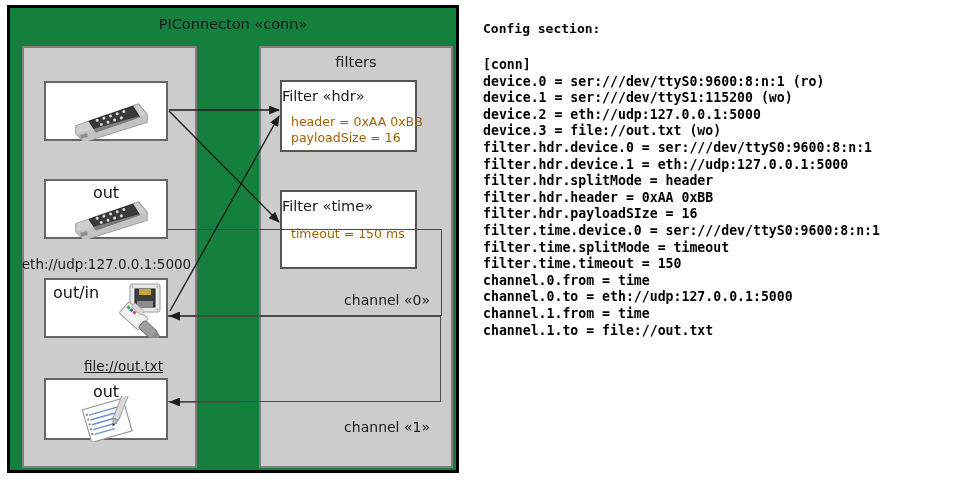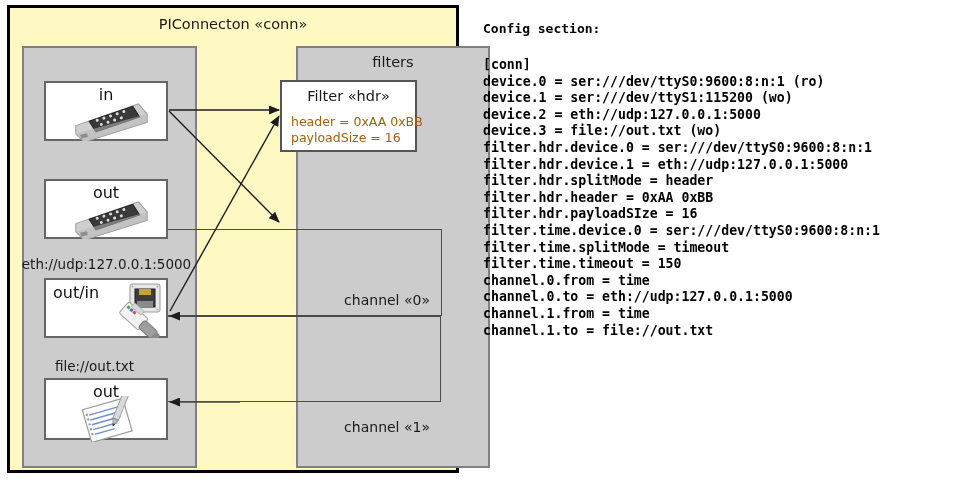--- a/index.html
+++ b/index.html
@@ -8,36 +8,36 @@
     background:#ffffff;
     font-family:"DejaVu Sans","Liberation Sans",sans-serif;
     overflow:hidden;
     position:relative;
   }
   #root{position:absolute;left:0;top:0;width:964px;height:484px;}
 
   
   .outer-box{
     position:absolute;left:7px;top:5px;width:452px;height:468px;
-    background:#fef9c3;
+    background:#15803d;
     border:3px solid #000000;
     box-sizing:border-box;
   }
   .outer-title{
     position:absolute;left:0;top:8px;width:100%;
     text-align:center;font-size:14.5px;color:#1a1a1a;
   }
 
   
   .panel{
     position:absolute;background:#cccccc;
     border:2px solid #808080;box-sizing:border-box;
   }
   .panel-devices{left:12px;top:38px;width:175px;height:422px;}
-  .panel-filters{left:249px;top:38px;width:194px;height:422px;margin-left:37px;}
+  .panel-filters{left:249px;top:38px;width:194px;height:422px;}
   .panel-title{
     position:absolute;left:0;top:6px;width:100%;
     text-align:center;font-size:14.5px;color:#1a1a1a;
   }
 
   
   .dev-label{
     position:absolute;text-align:center;font-size:13.5px;color:#1a1a1a;
     white-space:nowrap;
   }
@@ -51,21 +51,21 @@
   .dev-dir.center{left:0;width:100%;text-align:center;top:2px;}
   .dev-dir.left{left:7px;top:3px;}
 
   
   .filter-box{
     position:absolute;background:#ffffff;
     border:2px solid #555555;box-sizing:border-box;
   }
   .filter-title{
     position:absolute;left:0;top:6px;width:100%;
-    text-align:center;font-size:14.5px;color:#1a1a1a;
+    font-size:14.5px;color:#1a1a1a;
   }
   .filter-props{
     position:absolute;left:9px;font-size:12.5px;color:#a16207;
     line-height:16px;white-space:nowrap;
   }
 
   
   .chan-box{
     position:absolute;border:1.5px solid #4a4a4a;box-sizing:border-box;
     border-left:none;background:transparent;
@@ -108,21 +108,20 @@
     <div class="outer-title">PIConnecton «conn»</div>
 
     <div class="panel panel-devices"></div>
 
     <div class="panel panel-filters">
       <div class="panel-title">filters</div>
     </div>
   </div>
 
   <div class="dev-box" style="left:44px;top:81px;width:124px;height:60px;">
-    <div class="dev-dir center">in</div>
     <svg class="icon" style="left:22px;top:20px;" width="86" height="38" viewBox="0 0 86 38">
       <g transform="rotate(-14 43 19)">
         <path d="M8 14 L74 8 L80 20 L78 28 L12 32 L6 22 Z" fill="#cfcfcf" stroke="#9a9a9a" stroke-width="1"></path>
         <path d="M22 13 L68 9 L72 21 L26 25 Z" fill="#3a3a3a" stroke="#222" stroke-width="1"></path>
         <g fill="#dddddd">
           <circle cx="30" cy="14" r="1.5"></circle>
             <circle cx="37" cy="13.5" r="1.5"></circle>
           <circle cx="44" cy="13" r="1.5"></circle>
             <circle cx="51" cy="12.5" r="1.5"></circle>
           <circle cx="58" cy="12" r="1.5"></circle>
@@ -177,21 +176,21 @@
         <rect x="17" y="23" width="13" height="5" rx="1" fill="#d8d8d8" stroke="#a8a8a8" stroke-width="0.8"></rect>
         <rect x="14" y="29" width="3" height="3" fill="#44aa44"></rect>
         <rect x="18" y="29" width="3" height="3" fill="#4466cc"></rect>
         <rect x="22" y="29" width="3" height="3" fill="#cc5544"></rect>
         <rect x="36" y="29" width="18" height="10" rx="3" fill="#9e9e9e" stroke="#7a7a7a" stroke-width="1"></rect>
         <rect x="52" y="30" width="6" height="8" rx="2" fill="#8a8a8a"></rect>
       </g>
     </svg>
   </div>
 
-  <div class="dev-label" style="left:7px;top:358px;width:175px;">file://out.txt</div>
+  <div class="dev-label" style="left:36px;top:358px;width:175px;text-decoration:underline;">file://out.txt</div>
   <div class="dev-box" style="left:44px;top:378px;width:124px;height:62px;">
     <div class="dev-dir center">out</div>
     <svg class="icon" style="left:30px;top:16px;" width="72" height="46" viewBox="0 0 72 46">
       <g transform="rotate(-16 36 23)">
         <rect x="10" y="6" width="42" height="34" fill="#ffffff" stroke="#9a9a9a" stroke-width="1.2"></rect>
         <g stroke="#6f8fd0" stroke-width="1.4">
           <line x1="15" y1="13" x2="45" y2="13"></line>
             <line x1="15" y1="18" x2="45" y2="18"></line>
           <line x1="15" y1="23" x2="45" y2="23"></line>
             <line x1="15" y1="28" x2="40" y2="28"></line>
@@ -212,20 +211,24 @@
       </g>
     </svg>
   </div>
 
   <div class="filter-box" style="left:280px;top:80px;width:137px;height:72px;">
     <div class="filter-title">Filter «hdr»</div>
     <div class="filter-props" style="top:32px;">header = 0xAA 0xBB</div>
     <div class="filter-props" style="top:48px;">payloadSize = 16</div>
   </div>
 
+  <div class="filter-box" style="left:280px;top:190px;width:137px;height:79px;">
+    <div class="filter-title">Filter «time»</div>
+    <div class="filter-props" style="top:34px;">timeout = 150 ms</div>
+  </div>
 
   <div class="chan-box" style="left:168px;top:229px;width:274px;height:87px;"></div>
   <div class="chan-label" style="left:262px;top:292px;width:168px;">channel «0»</div>
 
   <div class="chan-box" style="left:168px;top:316px;width:273px;height:86px;"></div>
   <div class="chan-label" style="left:262px;top:379px;width:168px;margin-top:40px;">channel «1»</div>
 
   <svg class="wires">
     <defs>
       <marker id="ah" markerWidth="11" markerHeight="9" refX="10" refY="4.5" orient="auto" markerUnits="userSpaceOnUse">

